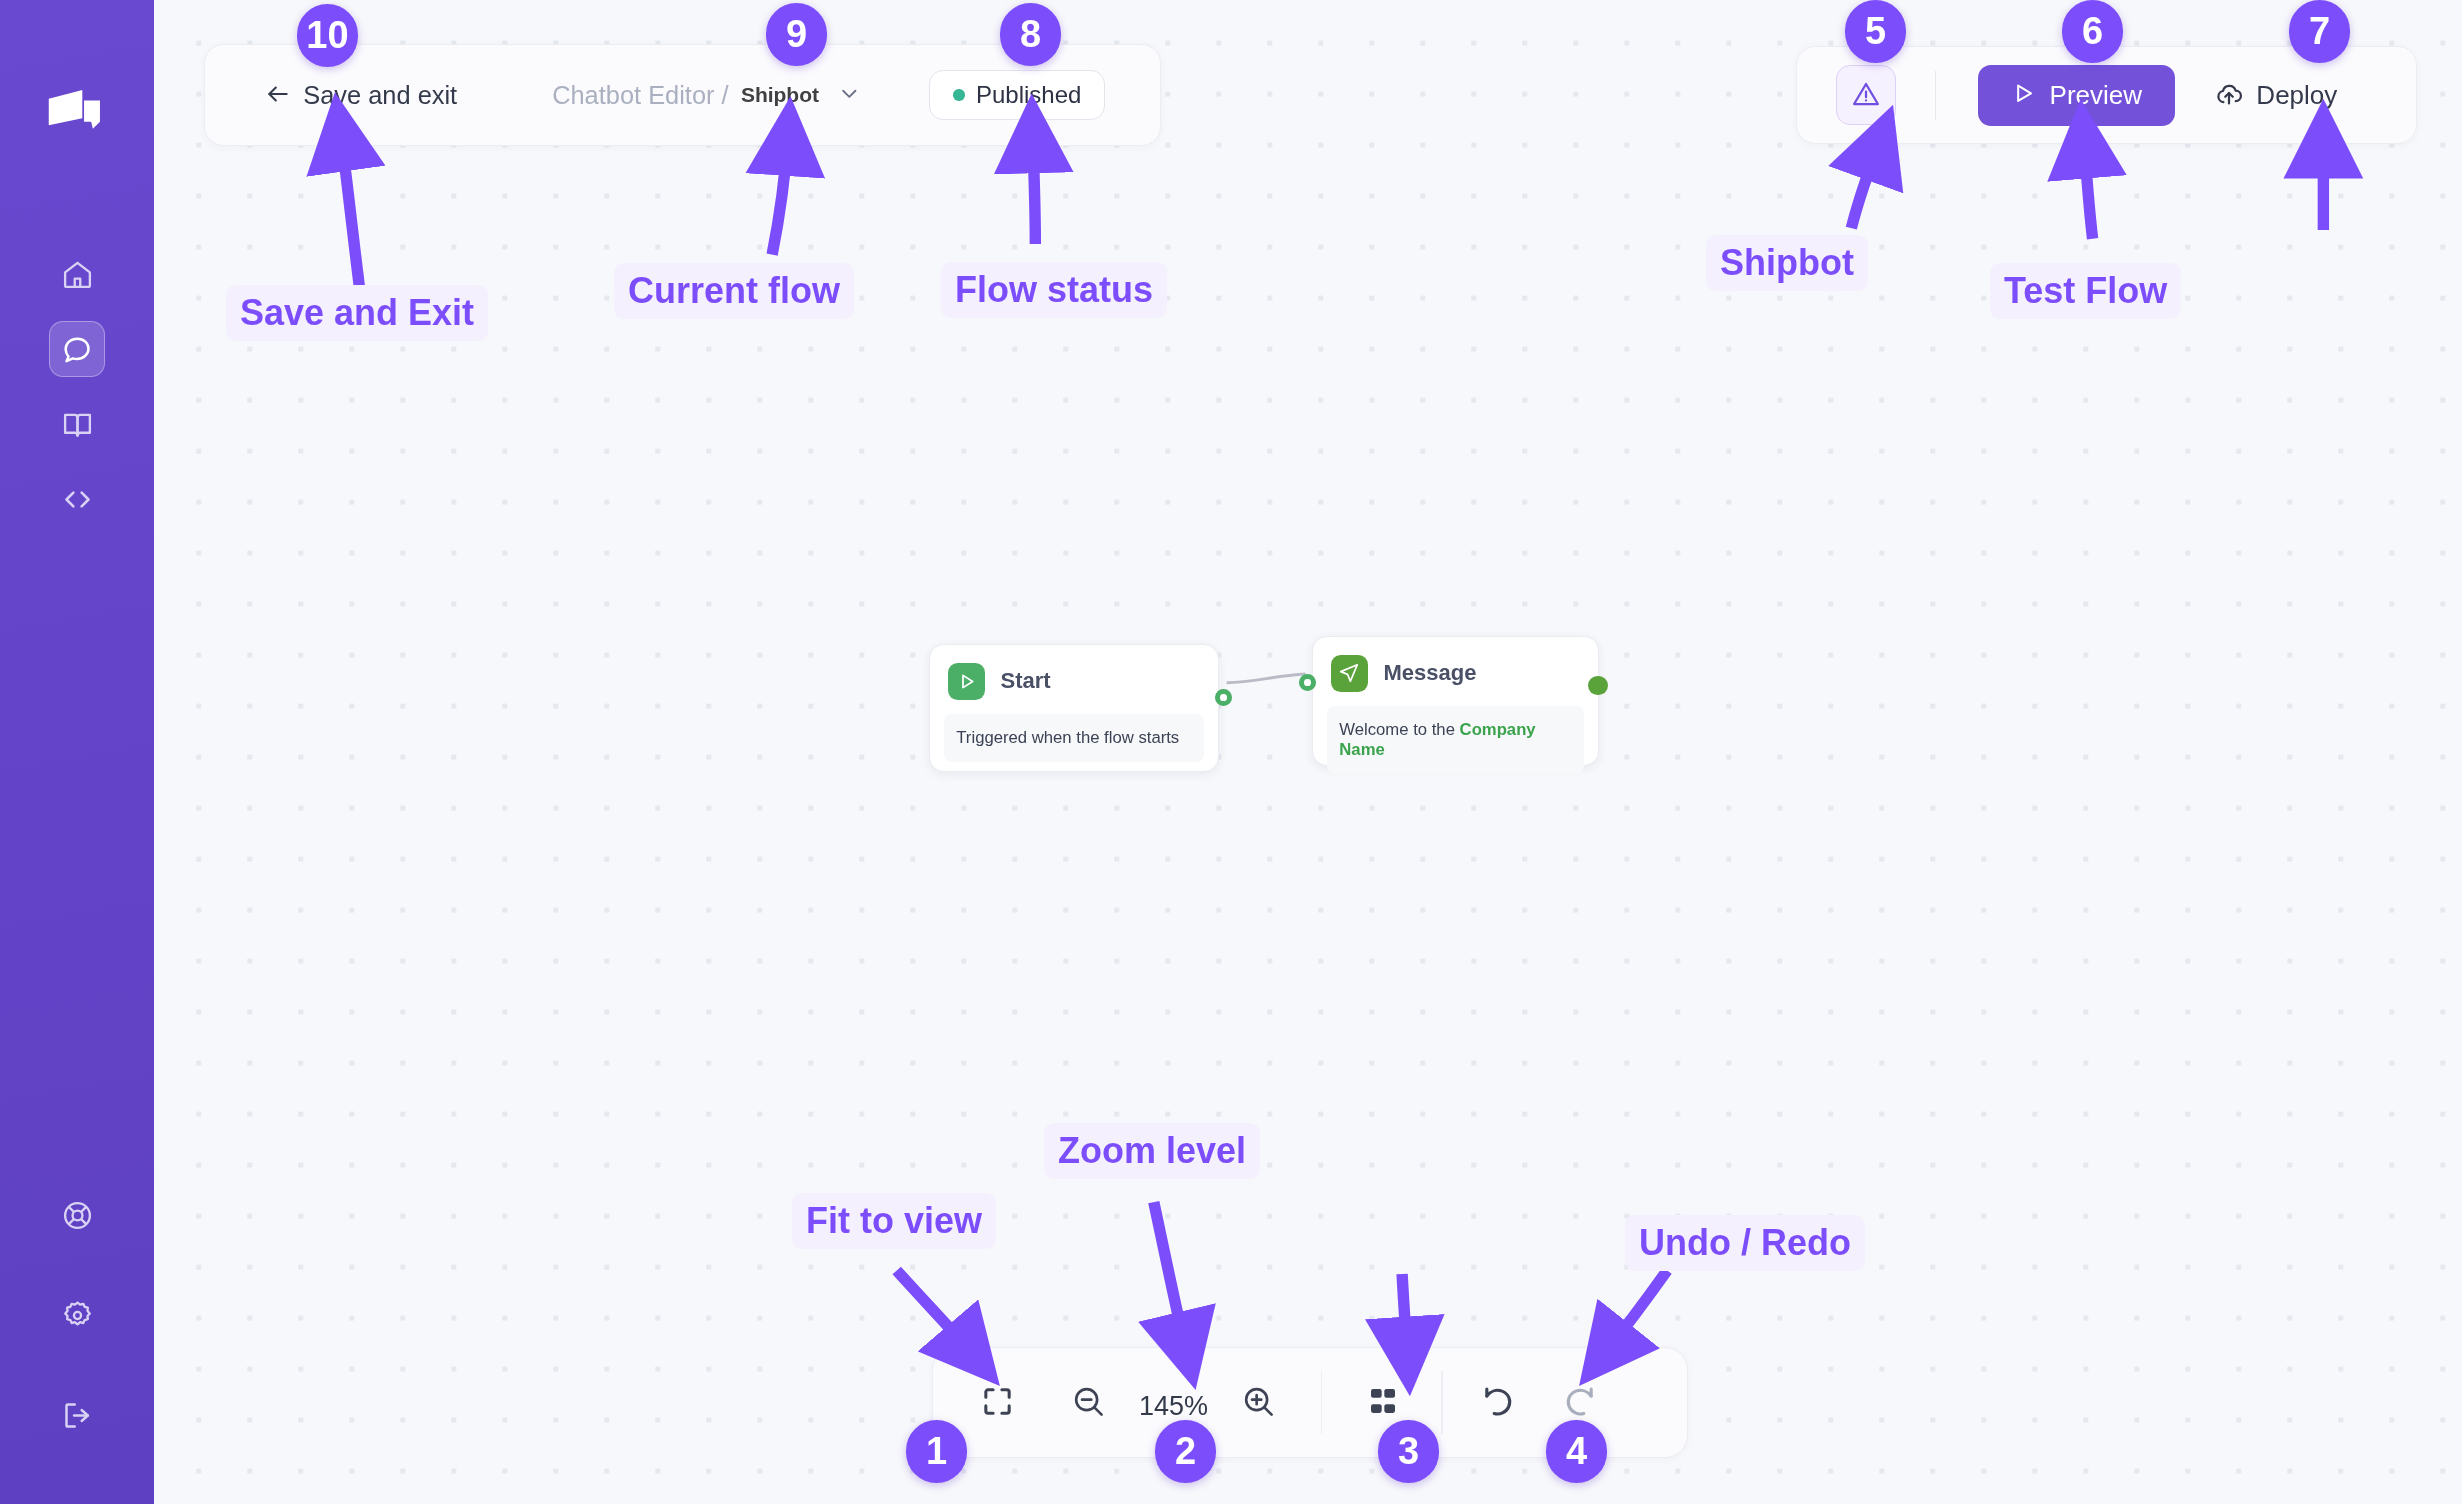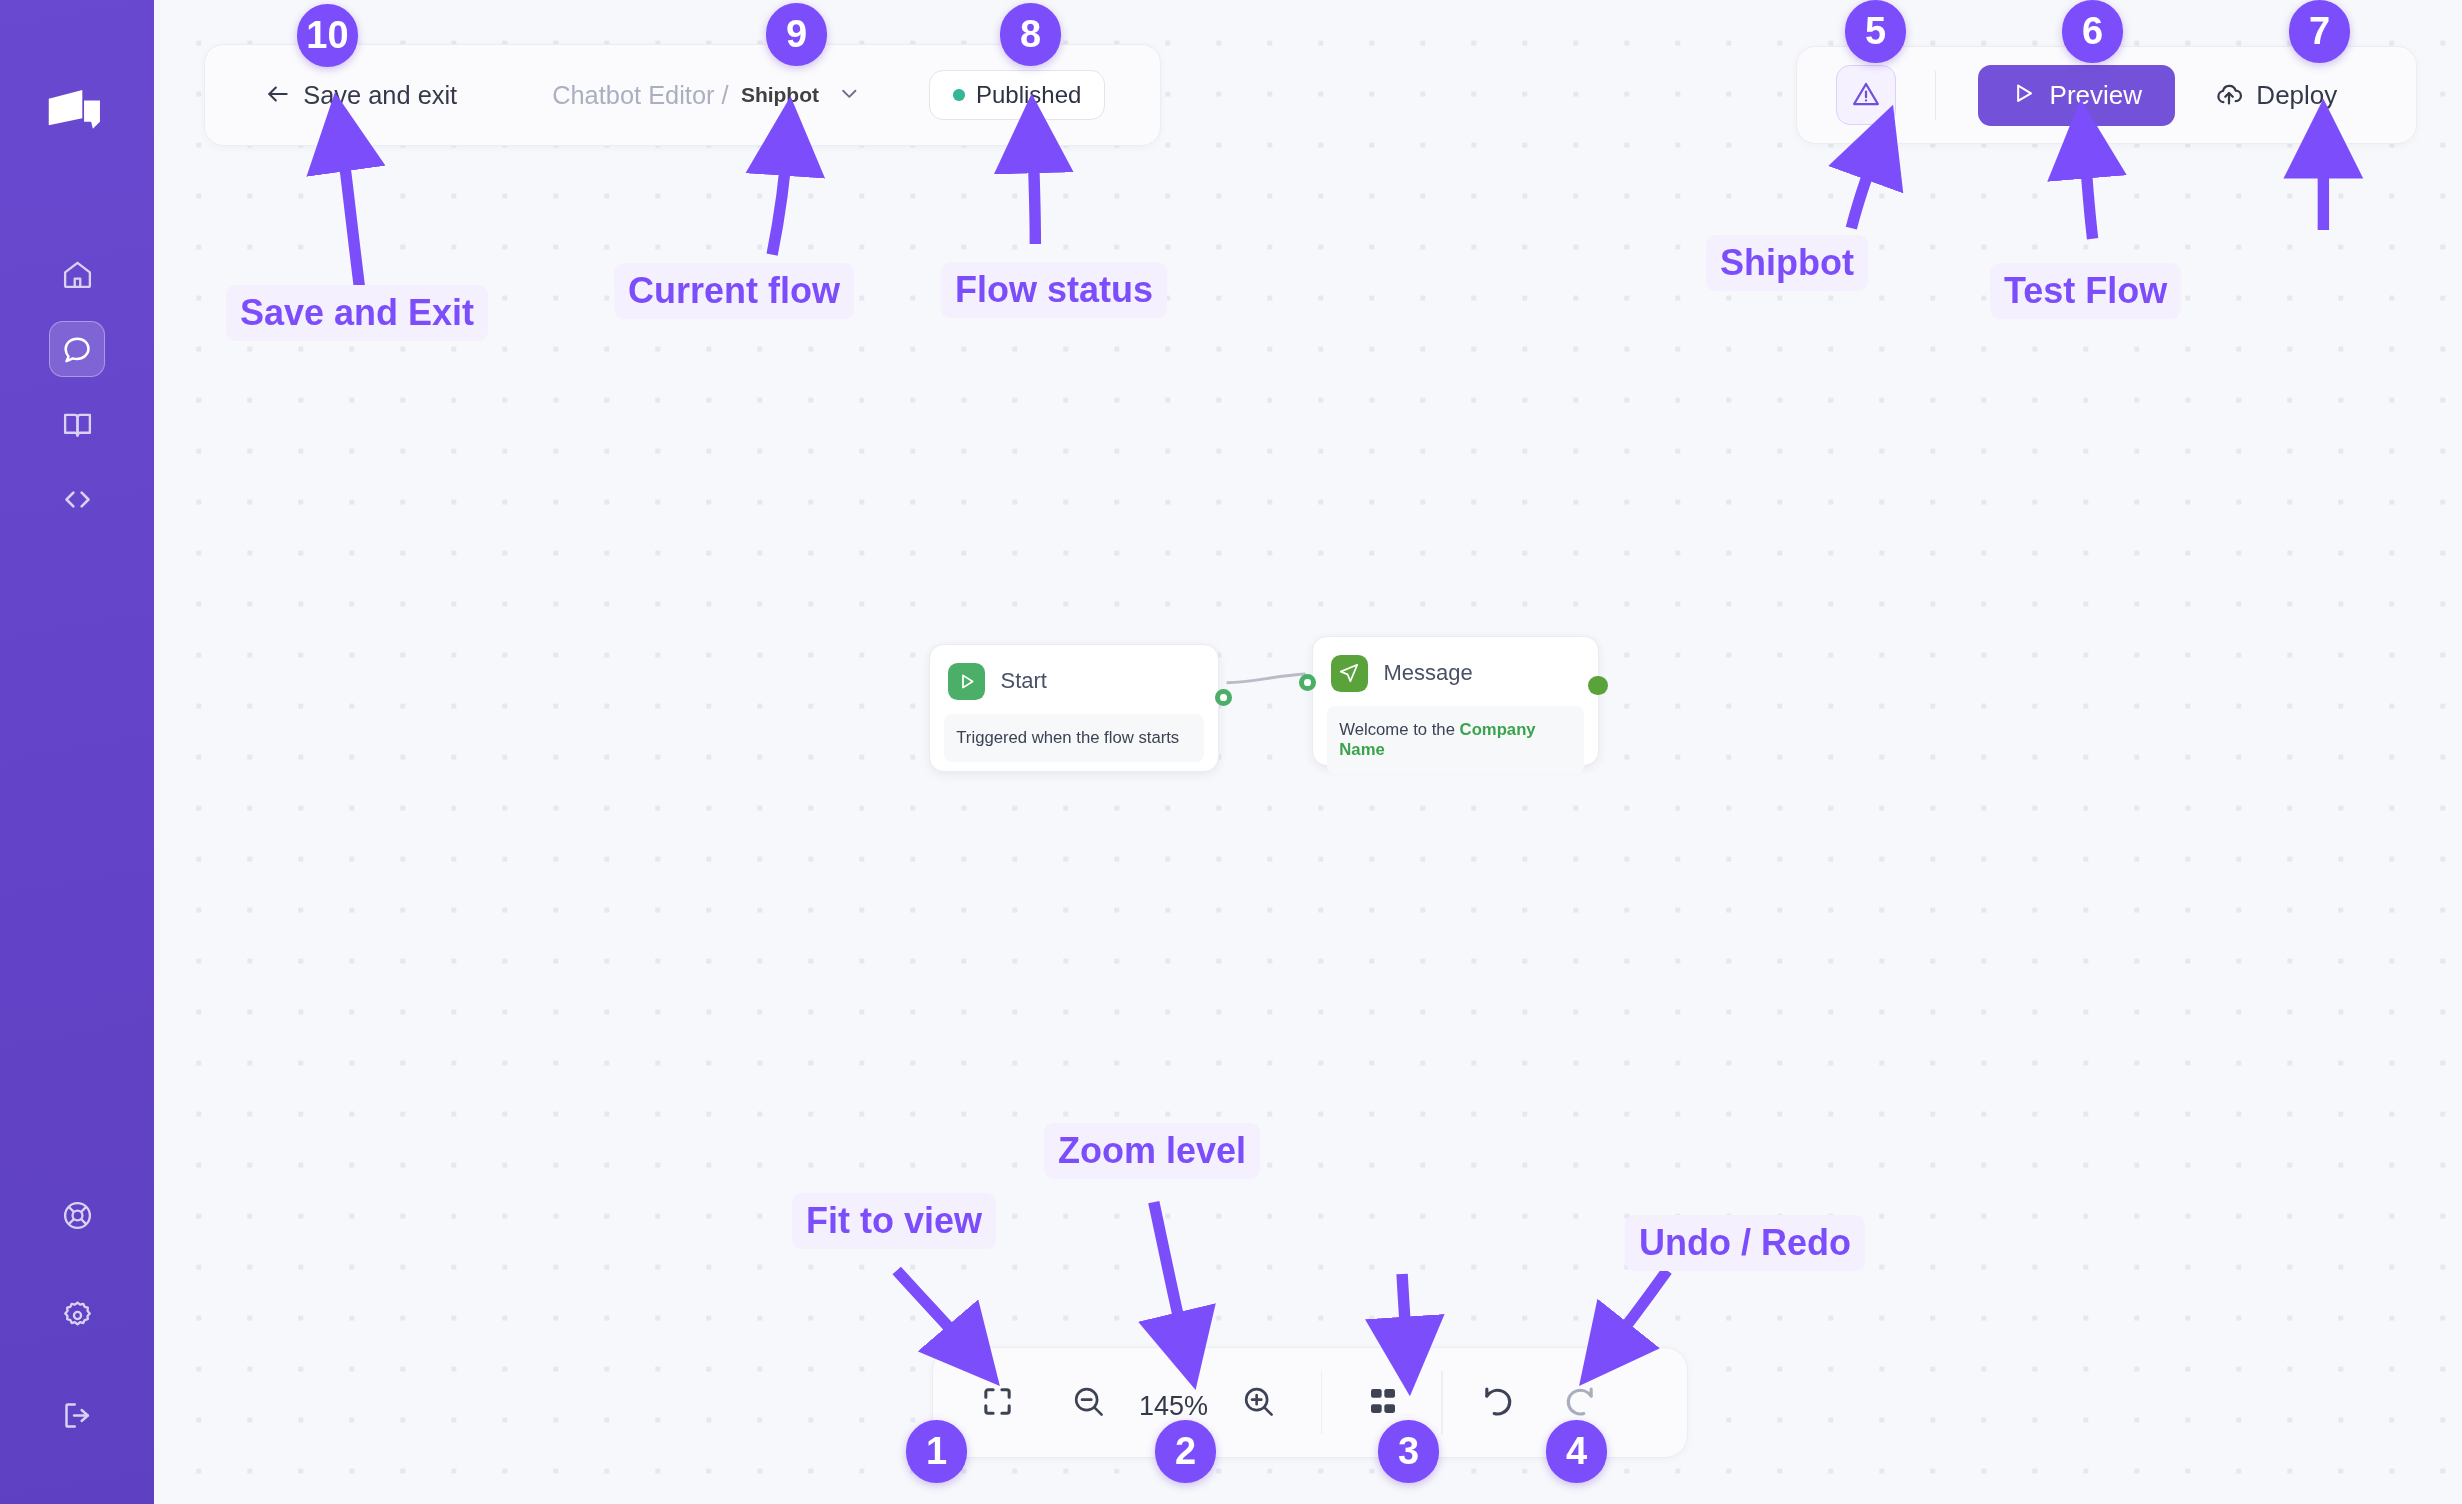--- a/index.html
+++ b/index.html
@@ -138,21 +138,21 @@
   #node-start { left: 929px; top: 644px; width: 290px; height: 128px; }
   #node-message { left: 1312px; top: 636px; width: 287px; height: 130px; }
   .node-head { display: flex; align-items: center; gap: 16px; padding: 3.5px 3.5px 0 3.5px; }
   .node-ico {
     width: 37px; height: 37px; border-radius: 9.7px;
     background: #4caf68;
     display: flex; align-items: center; justify-content: center;
     flex: 0 0 auto;
   }
   .node-ico.msg { background: #5aa23a; }
-  .node-title { font-size: 22px; color: #4a5167; font-weight: 400; }
+  .node-title { font-size: 22px; color: #4a5167; font-weight: 700; }
   .node-body {
     margin-top: 14px;
     background: #f7f8fa; border-radius: 8px;
     padding: 14px 12.3px;
     font-size: 16.7px; color: #3b4254;
   }
   .node-body .var { color: #3aa34c; font-weight: 600; }
   .port {
     position: absolute; border-radius: 50%;
   }

